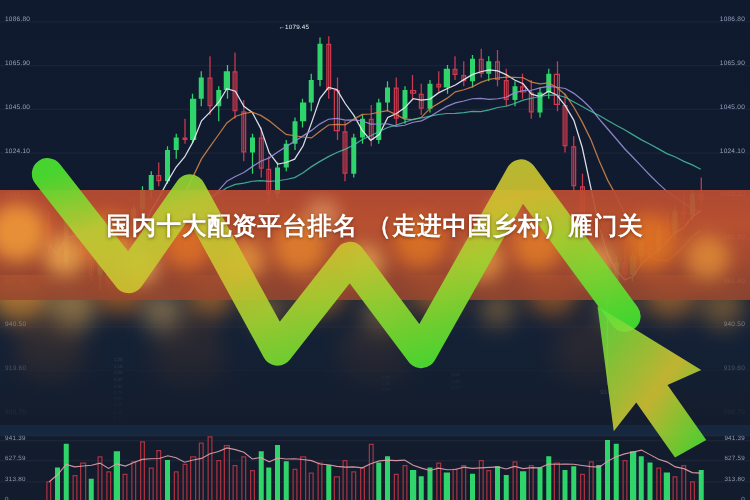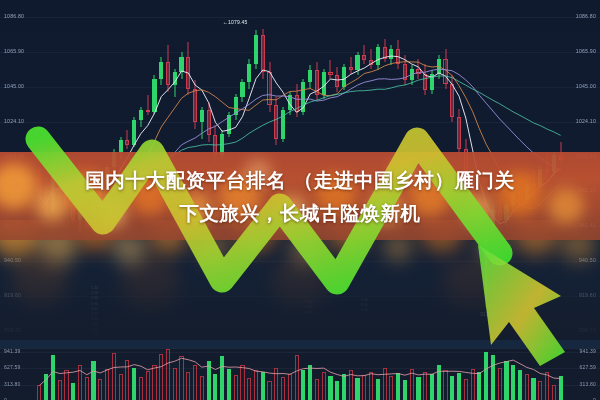--- a/index.html
+++ b/index.html
@@ -630,16 +630,15 @@
       </linearGradient>
     </defs>
 
     <path d="M 38,139 L 103,222 L 152,152 L 222,280 L 280,206 L 337,282 L 417,140 L 500,253" fill="none" stroke="url(#zg)" stroke-width="25" stroke-linejoin="round" stroke-linecap="round"></path>
 
     <path d="M 478,245 L 561,296 L 534,308 L 565,352 L 540,366 L 509,322 L 491,345 Z" fill="url(#zg2)"></path>
   </svg>
 
   <div class="headline">
     <div>国内十大配资平台排名 （走进中国乡村）雁门关</div>
-    <div>下文旅兴，长城古隘焕新机</div>
   </div>
 
 </div>
 
 </body></html>

